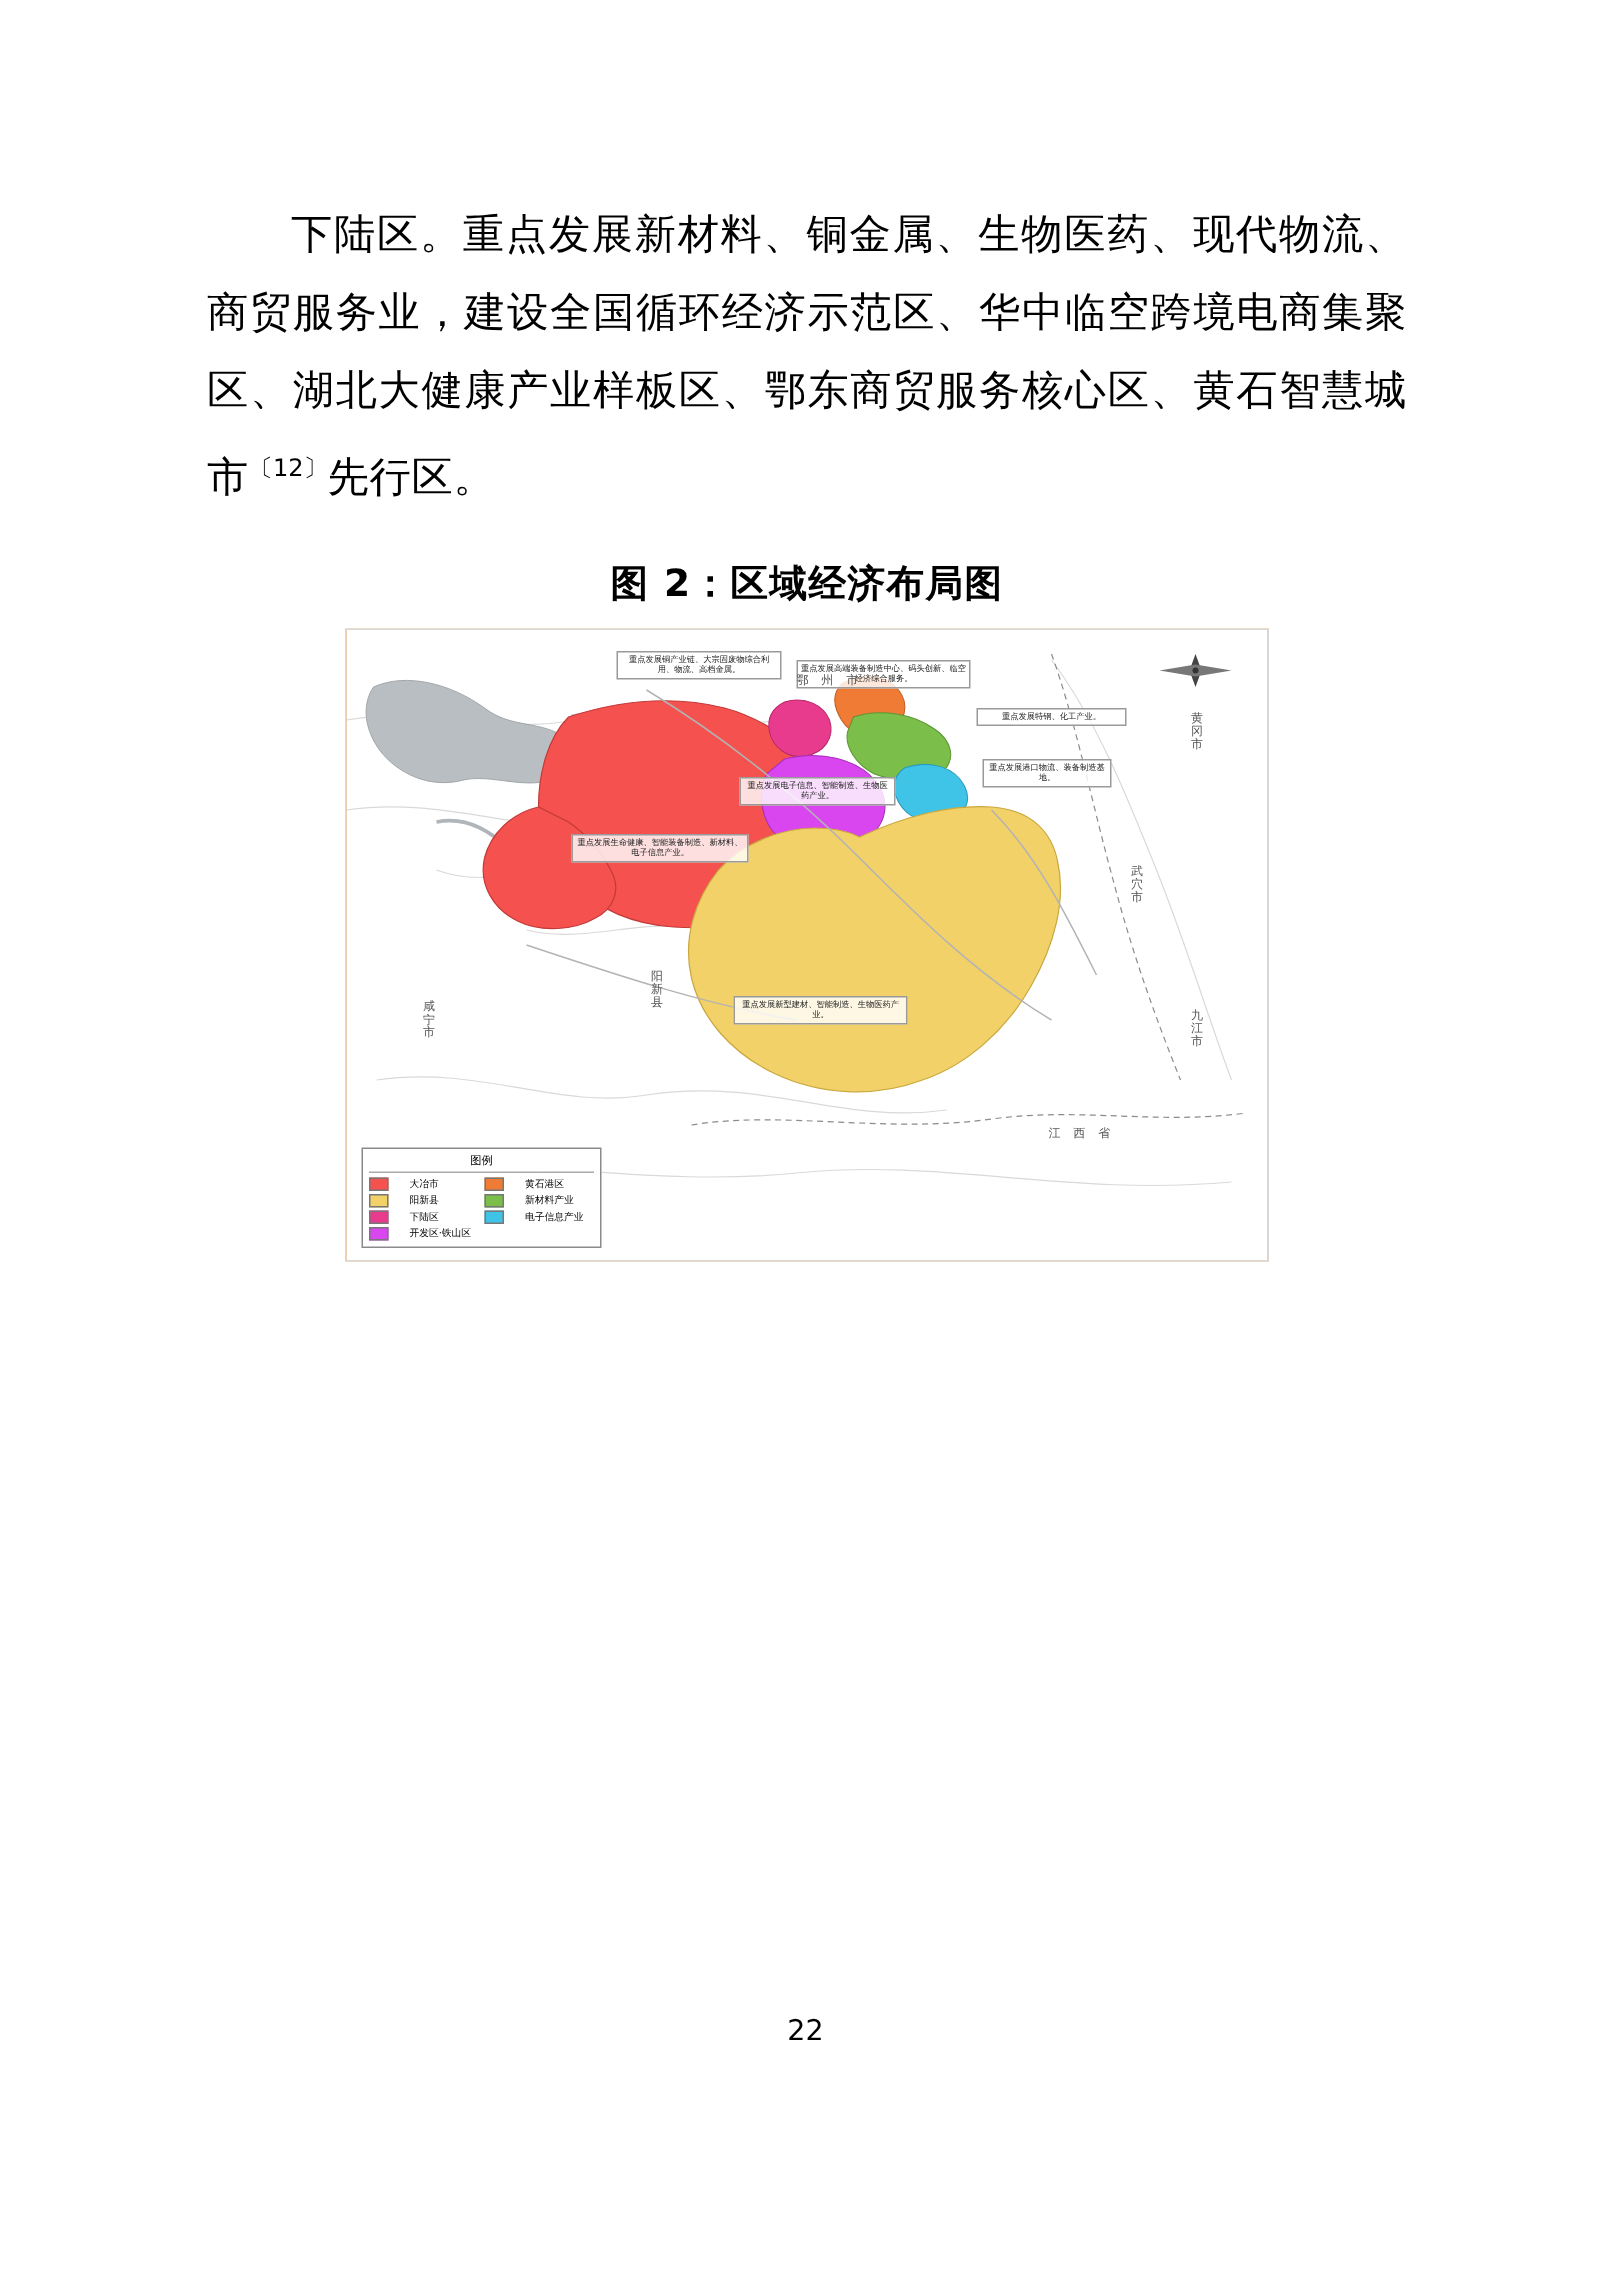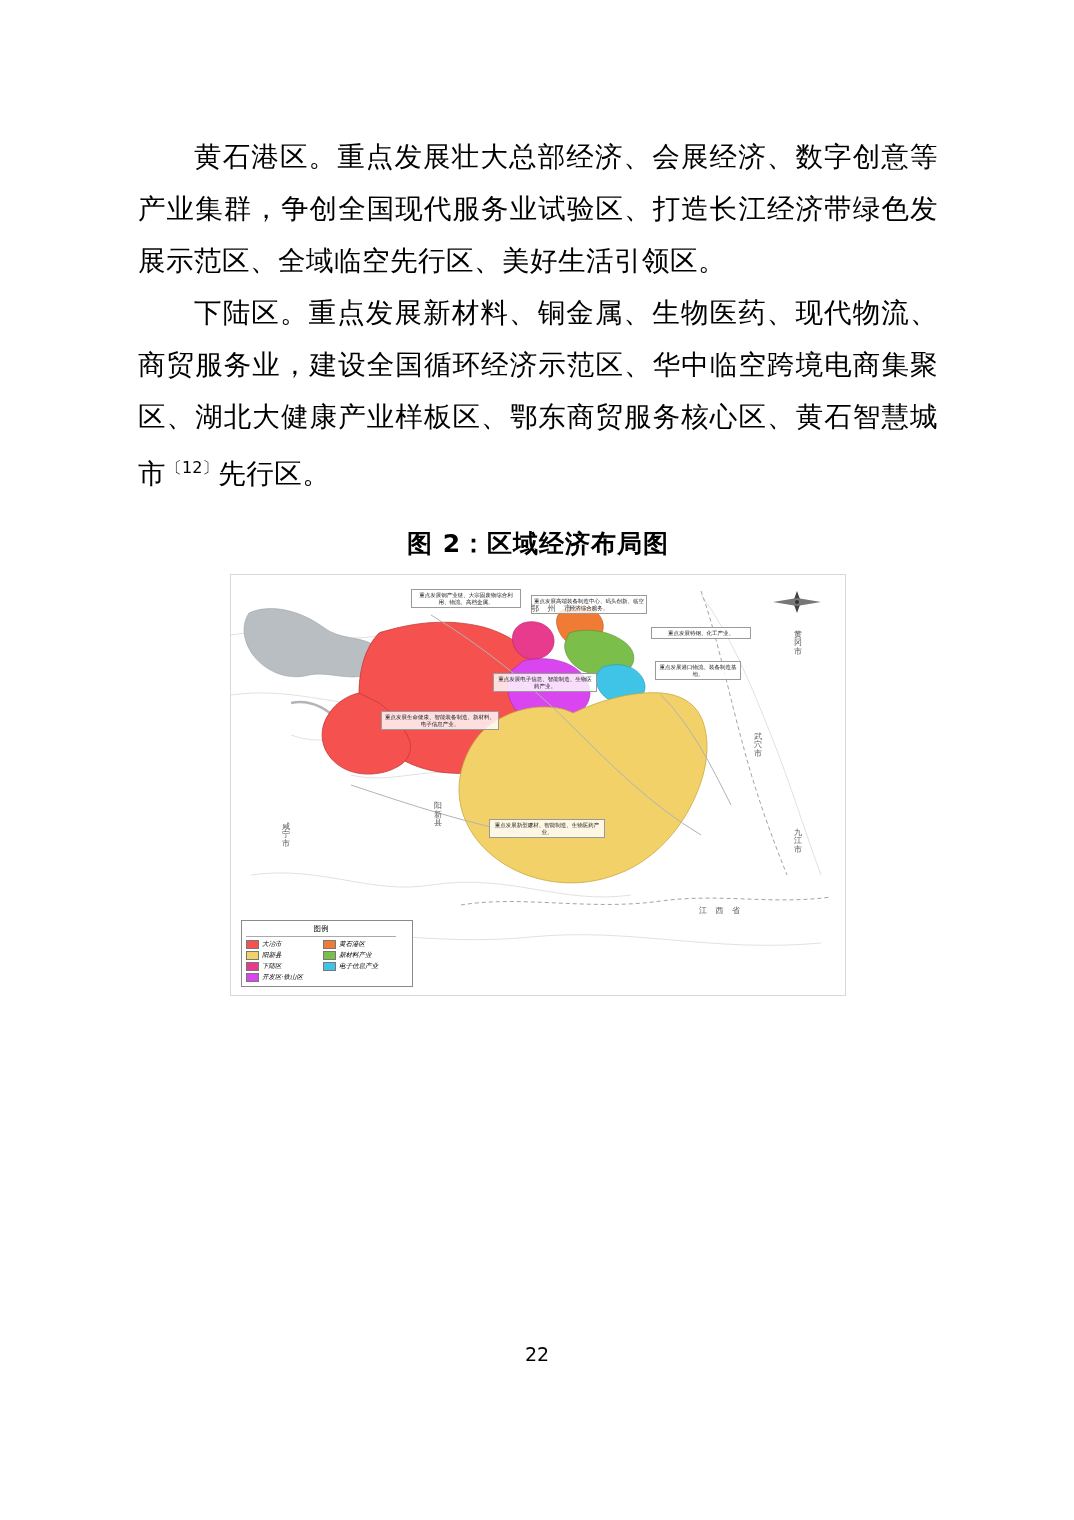--- a/index.html
+++ b/index.html
@@ -83,41 +83,40 @@
     background: none;
     border: none;
   }
   .legend {
     position: absolute;
     left: 10px;
     bottom: 8px;
     width: 150px;
     background: rgba(255,255,255,0.95);
     border: 1px solid #8a8a8a;
-    padding: 3px 16px 4px 4px;
+    padding: 3px 4px 4px 4px;
   }
   .legend-title {
     text-align: center;
     font-size: 7.5px;
     border-bottom: 1px solid #aaa;
     padding-bottom: 2px;
     margin-bottom: 3px;
   }
   .legend-grid {
     display: grid;
     grid-template-columns: 1fr 1fr;
     gap: 2px 4px;
   }
   .legend-item {
     display: flex;
     align-items: center;
-    gap: 3px;
+    gap: 14px;
     font-size: 6.5px;
     white-space: nowrap;
-    font-style: italic;
   }
   .swatch {
     width: 11px;
     height: 7px;
     border: 0.5px solid #777;
     flex: 0 0 auto;
   }
   .compass {
     position: absolute;
     right: 22px;
@@ -135,21 +134,20 @@
     font-family: "DejaVu Sans", "Liberation Sans", sans-serif;
   }
 </style>
 </head>
 <body>
 
 <div class="page">
 
   <div class="content">
 
-    <p class="para">黄石港区。重点发展壮大总部经济、会展经济、数字创意等产业集群，争创全国现代服务业试验区、打造长江经济带绿色发展示范区、全域临空先行区、美好生活引领区。</p>
 
 
     <p class="para"><span>下陆区。重点发展新材料、铜金属、生物医药、现代物流、商贸服务业，建设全国循环经济示范区、华中临空跨境电商集聚区、湖北大健康产业样板区、鄂东商贸服务核心区、黄石智慧城市</span><span class="sup">〔12〕</span><span>先行区。</span></p>
 
 
     <div class="fig-title">图 2：区域经济布局图</div>
 
     <div class="fig-wrap">
       <div class="map-box">
 

